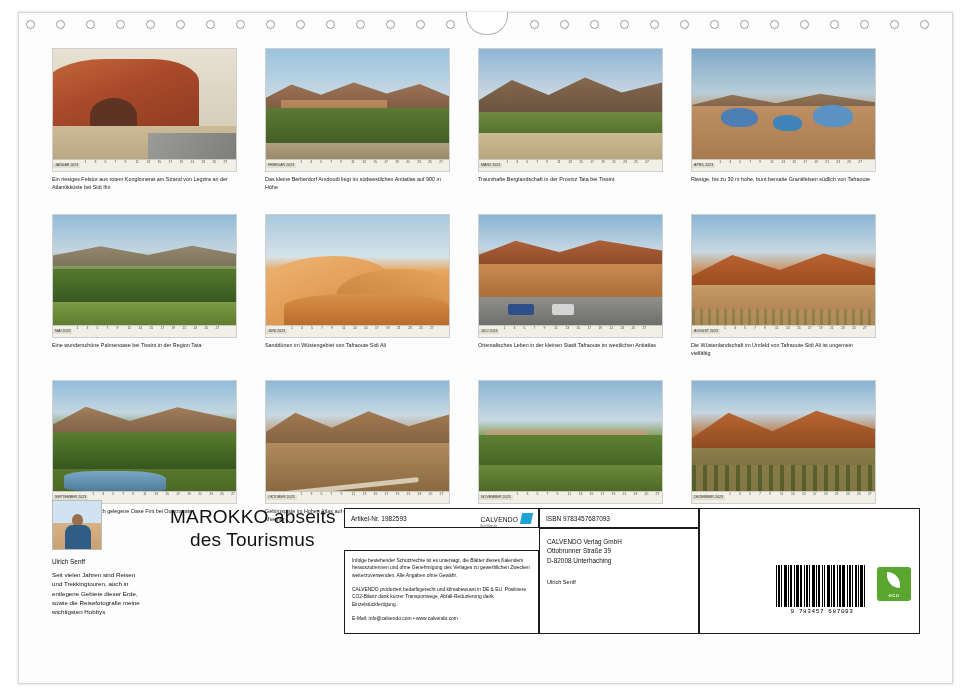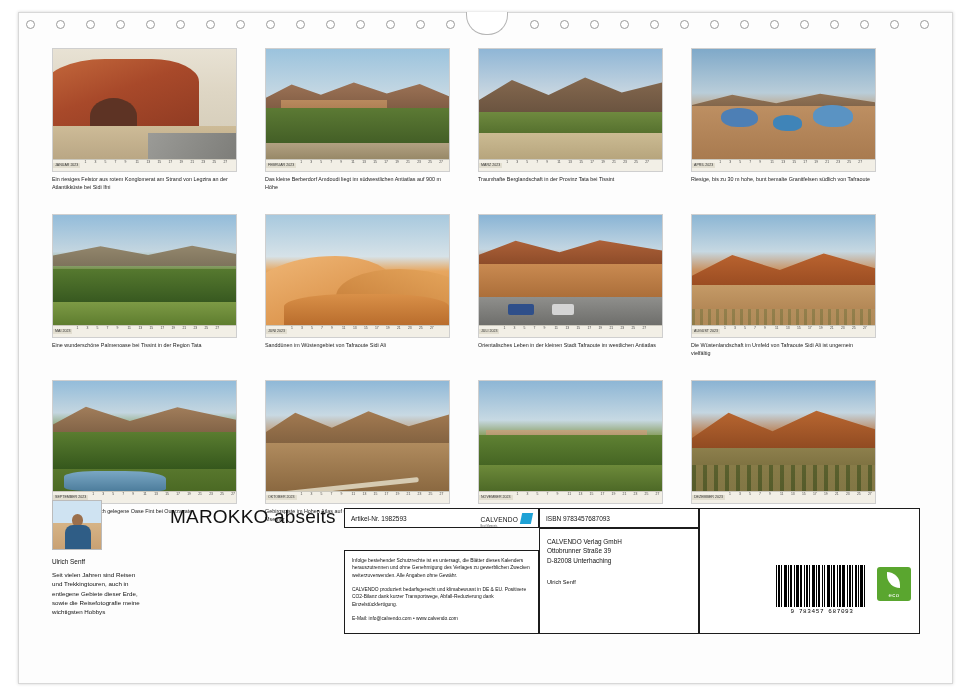--- a/index.html
+++ b/index.html
@@ -981,20 +981,21 @@
       <div class="author-photo">
         <div class="head"></div>
         <div class="body"></div>
       </div>
       <div class="author-name">Ulrich Senff</div>
       <div class="author-bio">Seit vielen Jahren sind Reisen und Trekkingtouren, auch in entlegene Gebiete dieser Erde, sowie die Reisefotografie meine wichtigsten Hobbys</div>
     </div>
 
     <div class="title-block">
       <div class="title-line">MAROKKO abseits</div>
+      <div class="title-line second">des Tourismus</div>
     </div>
 
     <div class="box" id="box-article">
       <span class="art-no">Artikel-Nr. 1982593</span>
       <span class="calvendo-logo">
         <span>
           <span class="logo-text">CALVENDO</span>
           <span class="logo-sub">Best Moments</span>
         </span>
         <span class="logo-mark"></span>

